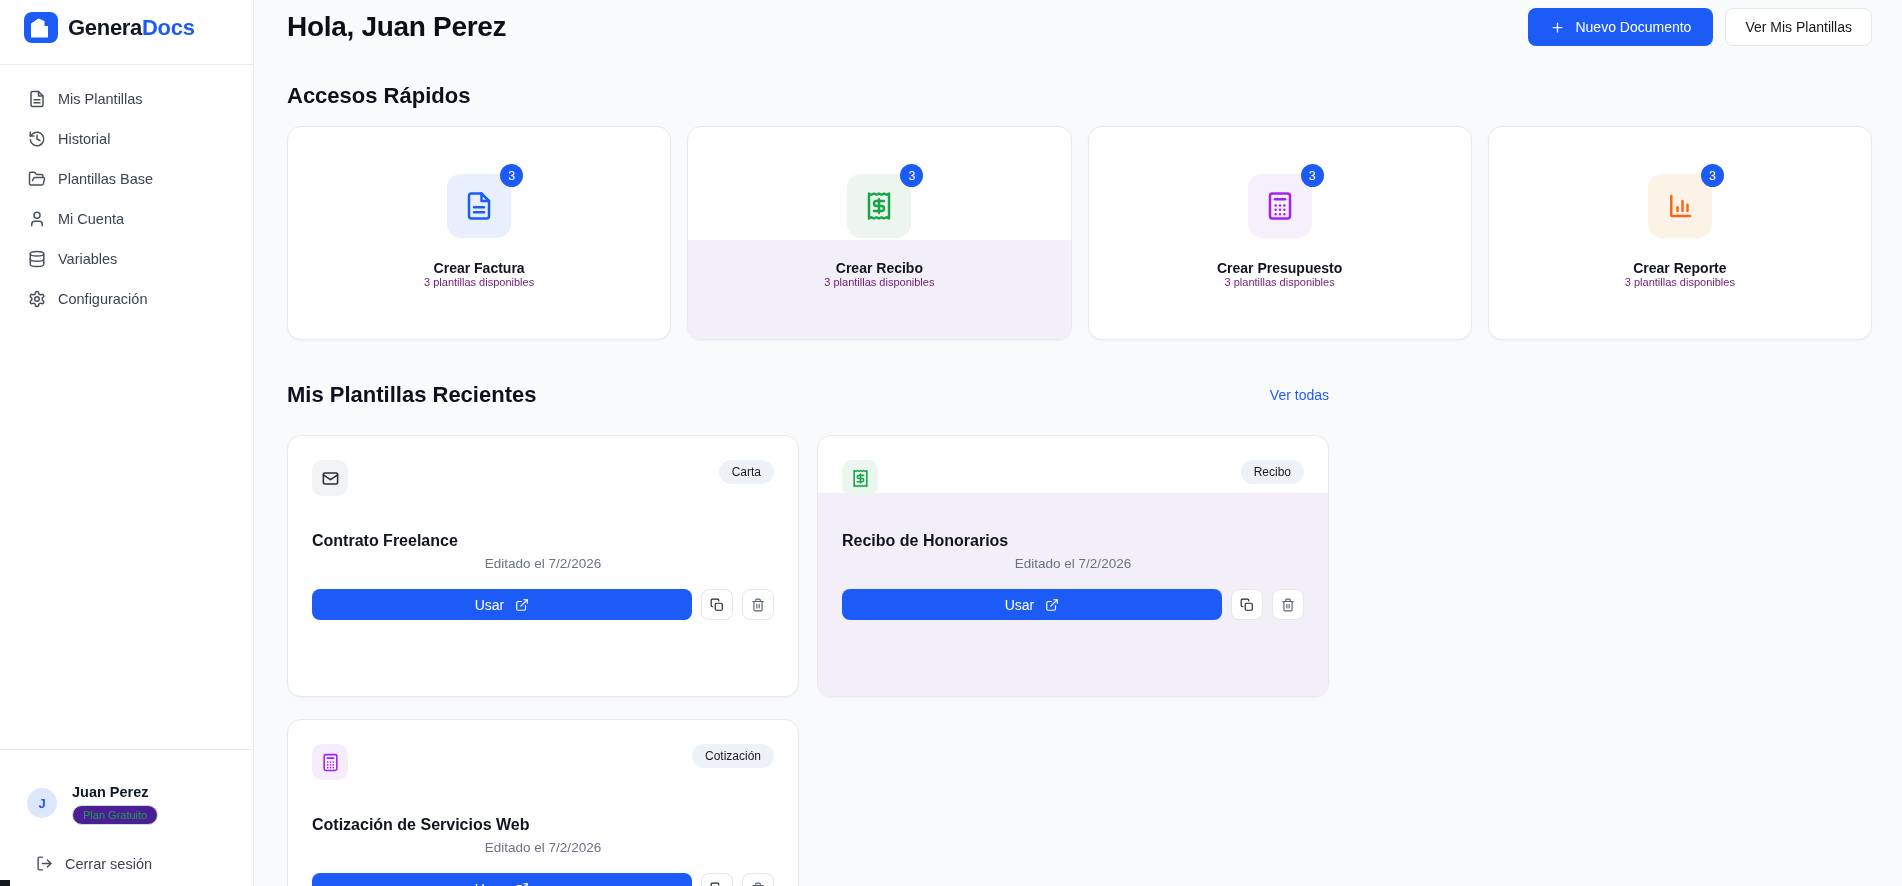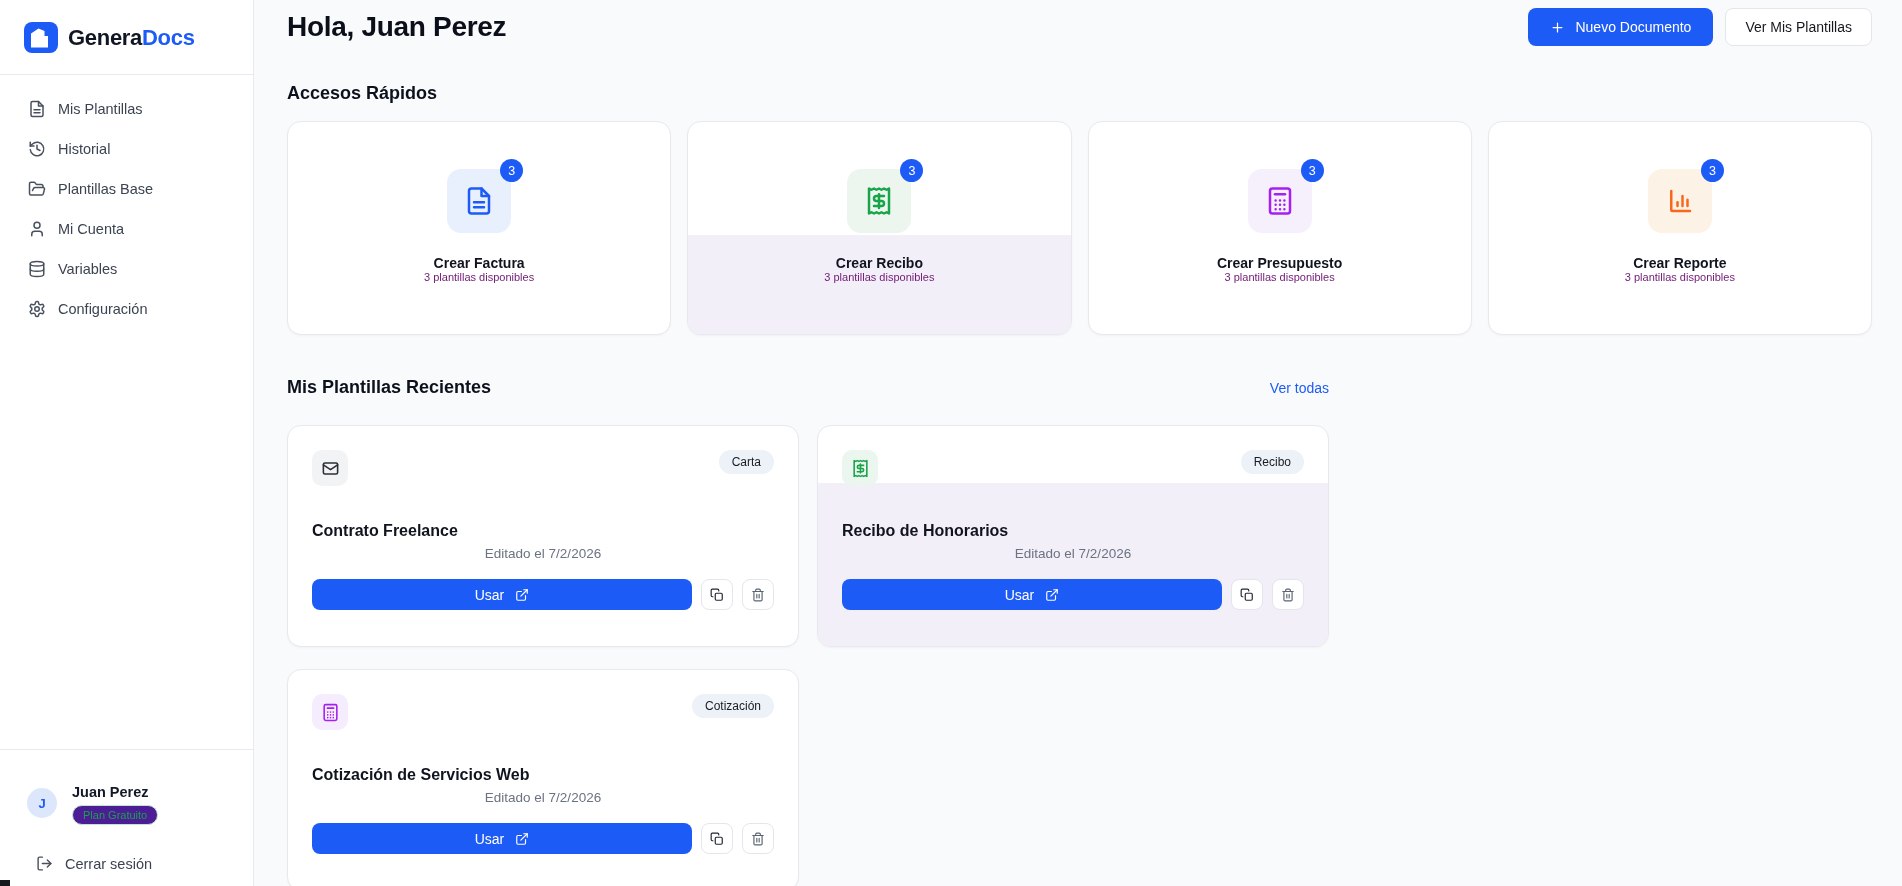--- a/index.html
+++ b/index.html
@@ -2,21 +2,21 @@
 <html><head>
 <meta charset="utf-8">
 <style>
   * { margin:0; padding:0; box-sizing:border-box; }
   html,body { width:1902px; height:886px; }
   body { font-family:"Liberation Sans","DejaVu Sans",sans-serif; color:#111827; }
   .app { position:relative; width:1902px; height:886px; overflow:hidden; display:flex; background:#f9fafb; }
 
   
   .sidebar { width:254px; min-width:254px; background:#ffffff; border-right:1px solid #e8eaee; display:flex; flex-direction:column; height:100%; }
-  .logo-row { display:flex; align-items:center; gap:10px; padding:22px 24px 21px 24px; cursor:pointer; }
+  .logo-row { display:flex; align-items:center; gap:10px; padding:12px 24px 21px 24px; cursor:pointer; }
   .logo-mark { width:34px; height:31px; flex:0 0 auto; }
   .logo-text { font-size:22px; font-weight:700; letter-spacing:-0.3px; color:#101623; }
   .logo-text .blue { color:#1d5bf7; }
   .sb-divider { height:1px; background:#e8eaee; width:100%; }
   .nav { padding-top:14px; }
   .nav-item { display:flex; align-items:center; gap:12px; height:40px; padding-left:28px; font-size:14.5px; color:#3c4352; cursor:pointer; }
   .nav-item svg { width:18px; height:18px; stroke:#49505e; }
   .sb-spacer { flex:1; }
   .user-block { padding:32px 24px 0 27px; }
   .user-row { display:flex; align-items:flex-start; gap:15px; }
@@ -29,42 +29,42 @@
   
   .main { flex:1; padding:8px 30px 0 33px; overflow:hidden; }
   .top-row { display:flex; align-items:center; justify-content:space-between; }
   .greeting { font-size:28px; font-weight:700; color:#0b0f19; letter-spacing:-0.3px; }
   .top-actions { display:flex; gap:12px; }
   .btn { display:flex; align-items:center; justify-content:center; gap:10px; height:38px; border-radius:8px; font-size:14px; font-weight:500; cursor:pointer; border:none; font-family:inherit; }
   .btn-primary { background:#1d5bf7; color:#fff; padding:0 22px; }
   .btn-primary svg { width:15px; height:15px; stroke:#fff; }
   .btn-outline { background:#fff; color:#16181d; border:1px solid #e3e6eb; padding:12px 19px; }
 
-  .section-title { font-size:18px; font-weight:700; color:#0c111d; }
+  .section-title { font-size:22px; font-weight:700; color:#0c111d; }
   .qa-title { margin-top:37px; }
   .quick-grid { display:grid; grid-template-columns:repeat(4,1fr); gap:16px; margin-top:17px; }
   .quick-card { position:relative; background:#fff; border:1px solid #e7e9ee; border-radius:14px; height:214px; text-align:center; cursor:pointer; box-shadow:0 1px 2px rgba(16,24,40,.04); overflow:hidden; }
   .tint { position:absolute; left:0; right:0; bottom:0; background:#f3eff9; }
   .tint-quick { top:113px; }
   .tint-recent { top:57px; }
   .qc-content { position:relative; }
   .icon-wrap { position:relative; width:64px; height:64px; border-radius:14px; margin:47px auto 0; display:flex; align-items:center; justify-content:center; }
   .icon-wrap svg { width:30px; height:30px; }
   .iw-blue   { background:#e9f0fd; } .iw-blue svg   { stroke:#1d5bf7; }
   .iw-green  { background:#ecf6ef; } .iw-green svg  { stroke:#18a449; }
   .iw-purple { background:#f6f0fd; } .iw-purple svg { stroke:#a620f0; }
   .iw-orange { background:#fdf2e6; } .iw-orange svg { stroke:#f9671c; }
   .count-badge { position:absolute; top:-10px; right:-12px; width:23px; height:23px; border-radius:50%; background:#1d5bf7; color:#fff; font-size:12.5px; font-weight:500; display:flex; align-items:center; justify-content:center; }
   .qc-title { margin-top:22px; font-size:14px; font-weight:600; color:#10141f; }
   .qc-sub { margin-top:0; font-size:11px; color:#701a75; }
 
   .recent-head { width:1042px; margin-top:42px; display:flex; align-items:center; justify-content:space-between; }
   .view-all { font-size:14px; color:#1d5bf7; cursor:pointer; }
   .recent-grid { width:1042px; display:grid; grid-template-columns:repeat(2,1fr); column-gap:18px; row-gap:22px; margin-top:27px; }
-  .recent-card { position:relative; background:#fff; border:1px solid #e7e9ee; border-radius:14px; height:222px; padding:24px; box-shadow:0 1px 2px rgba(16,24,40,.04); overflow:hidden; }
+  .recent-card { position:relative; background:#fff; border:1px solid #e7e9ee; border-radius:14px; height:262px; padding:24px; box-shadow:0 1px 2px rgba(16,24,40,.04); overflow:hidden; }
   .rc-content { position:relative; height:100%; display:flex; flex-direction:column; }
   .rc-top { display:flex; align-items:flex-start; justify-content:space-between; }
   .rc-icon { width:36px; height:36px; border-radius:10px; display:flex; align-items:center; justify-content:center; }
   .rc-icon svg { width:19px; height:19px; }
   .ri-gray   { background:#f2f3f5; } .ri-gray svg   { stroke:#2a2f38; }
   .ri-green  { background:#eaf6ee; } .ri-green svg  { stroke:#18a449; }
   .ri-purple { background:#f5ecfd; } .ri-purple svg { stroke:#a620f0; }
   .type-badge { background:#edf1f8; color:#171c26; font-size:12px; border-radius:999px; padding:5px 13px; }
   .rc-title { margin-top:36px; font-size:16px; font-weight:700; color:#10141f; }
   .rc-edited { margin-top:6px; font-size:13.5px; color:#6b7280;text-align:center; }

